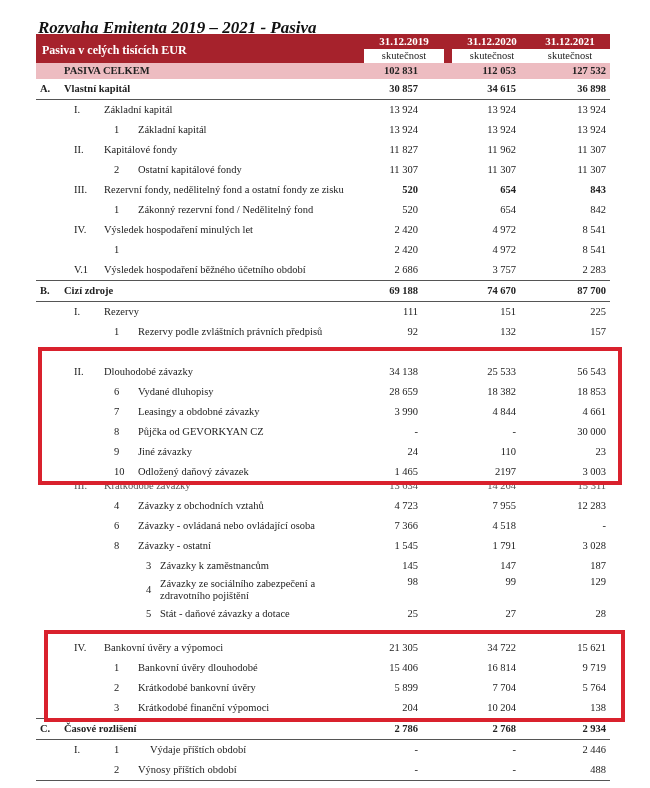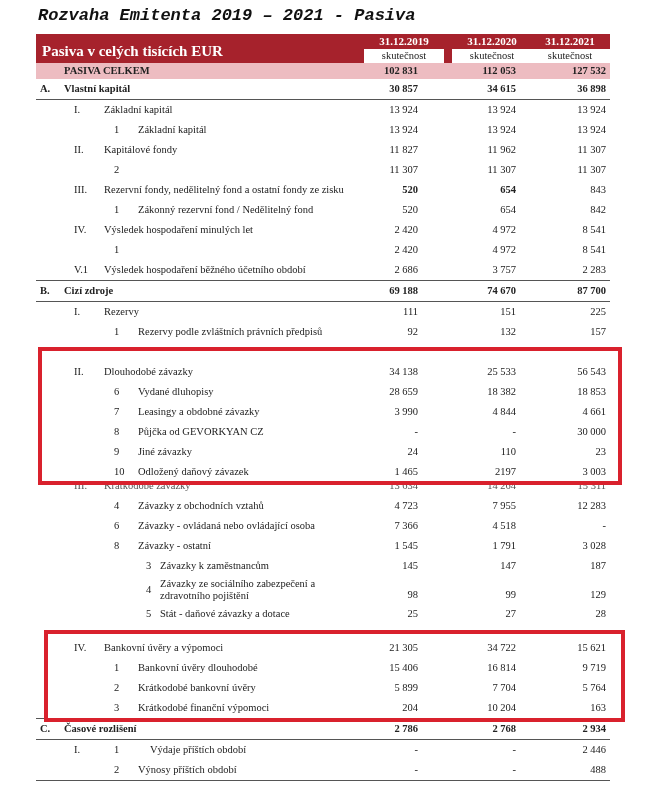--- a/index.html
+++ b/index.html
@@ -1,28 +1,28 @@
 <!DOCTYPE html>
 <html><head>
 <meta charset="utf-8">
 <style>
   html, body { margin: 0; padding: 0; }
   body {
     width: 650px; height: 788px; background: #ffffff; position: relative; overflow: hidden;
     font-family: "Liberation Serif", serif; color: #222;
   }
   .title {
-    position: absolute; left: 38px; top: 6px;
-    font-family: Liberation Mono, monospace; font-weight: bold; font-style: italic;
+    position: absolute; left: 38px; top: 18px;
+    font-family: Liberation Serif, serif; font-weight: bold; font-style: italic;
     font-size: 17px; color: #111;
   }
   .tbl { position: absolute; left: 36px; top: 34px; width: 574px; }
   .hdr { position: relative; height: 29px; background: #a6222c; }
   .hdr .lbl {
-    position: absolute; left: 6px; top: 9px; color: #fff; font-weight: bold; font-size: 15px;
+    position: absolute; left: 6px; top: 9px; color: #fff; font-weight: bold; font-size: 12px;
   }
   .hdr .col {
     position: absolute; top: 0; width: 80px; height: 41px;
   }
   .hdr .col .date {
     color: #fff; font-weight: bold; font-size: 11px; text-align: center; height: 15px; line-height: 15px;
   }
   .hdr .col .sub {
     background: #fff; color: #222; font-size: 10.5px; text-align: center; height: 14px; line-height: 14px;
     margin-top: 0px;
@@ -33,21 +33,21 @@
   .row.sep { border-bottom: 1.5px solid #555; }
   .row .code { position: absolute; }
   .row .name { position: absolute; white-space: nowrap; }
   .row .v { position: absolute; text-align: right; width: 70px; }
   .row .v1 { left: 312px; }
   .row .v2 { left: 410px; }
   .row .v3 { left: 500px; text-align: right; }
   .row.tall { height: 28px; line-height: 12px; }
   .row.tall .name { top: 2px; }
   .row.tall .code { top: 8px; }
-  .row.tall .v { top: 13px; }
+  .row.tall .v { top: 0; }
   .row.faded { color: #666; overflow: hidden; height: 9px; }
   .lvl0 .code { left: 4px; }
   .lvl0 .name { left: 28px; }
   .lvl1 .code { left: 38px; }
   .lvl1 .name { left: 68px; }
   .lvl2 .code { left: 78px; }
   .lvl2 .name { left: 102px; }
   .lvl3 .code { left: 110px; }
   .lvl3 .name { left: 124px; }
   .hl-box {
@@ -106,30 +106,31 @@
   </div>
   <div class="row lvl1">
     <span class="code">II.</span>
     <span class="name">Kapitálové fondy</span>
     <span class="v v1">11 827</span>
     <span class="v v2">11 962</span>
     <span class="v v3">11 307</span>
   </div>
   <div class="row lvl2">
     <span class="code">2</span>
+    <span class="name">Ostatní kapitálové fondy</span>
     <span class="v v1">11 307</span>
     <span class="v v2">11 307</span>
     <span class="v v3">11 307</span>
   </div>
   <div class="row lvl1">
     <span class="code">III.</span>
     <span class="name">Rezervní fondy, nedělitelný fond a ostatní fondy ze zisku</span>
     <span class="v v1" style="font-weight:bold">520</span>
     <span class="v v2" style="font-weight:bold">654</span>
-    <span class="v v3" style="font-weight:normal">843</span>
+    <span class="v v3" style="font-weight:bold">843</span>
   </div>
   <div class="row lvl2">
     <span class="code">1</span>
     <span class="name">Zákonný rezervní fond / Nedělitelný fond</span>
     <span class="v v1">520</span>
     <span class="v v2">654</span>
     <span class="v v3">842</span>
   </div>
   <div class="row lvl1">
     <span class="code">IV.</span>
@@ -302,21 +303,21 @@
     <span class="name">Krátkodobé bankovní úvěry</span>
     <span class="v v1">5 899</span>
     <span class="v v2">7 704</span>
     <span class="v v3">5 764</span>
   </div>
   <div class="row lvl2 sep">
     <span class="code">3</span>
     <span class="name">Krátkodobé finanční výpomoci</span>
     <span class="v v1">204</span>
     <span class="v v2">10 204</span>
-    <span class="v v3">163</span>
+    <span class="v v3">138</span>
   </div>
 
   <div class="row section lvl0">
     <span class="code">C.</span>
     <span class="name">Časové rozlišení</span>
     <span class="v v1">2 786</span>
     <span class="v v2">2 768</span>
     <span class="v v3">2 934</span>
   </div>
   <div class="row lvl1">

